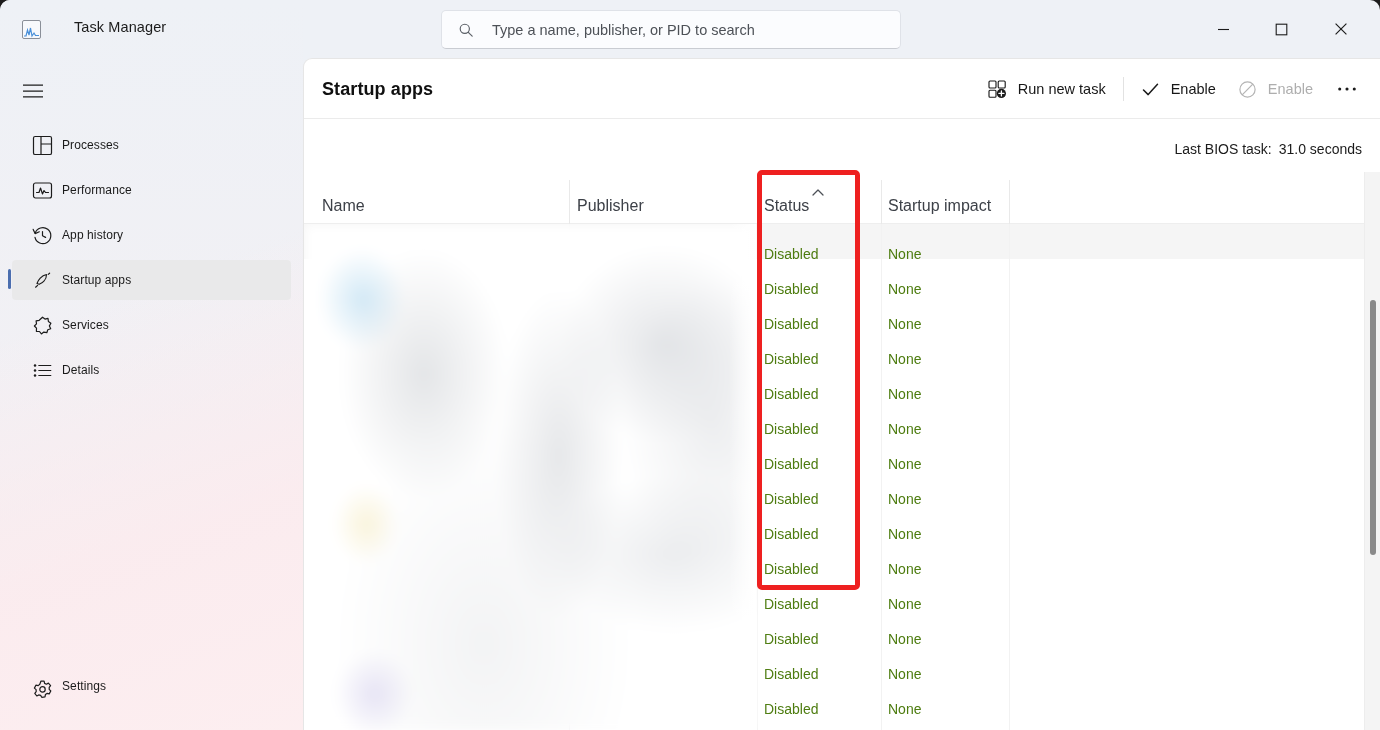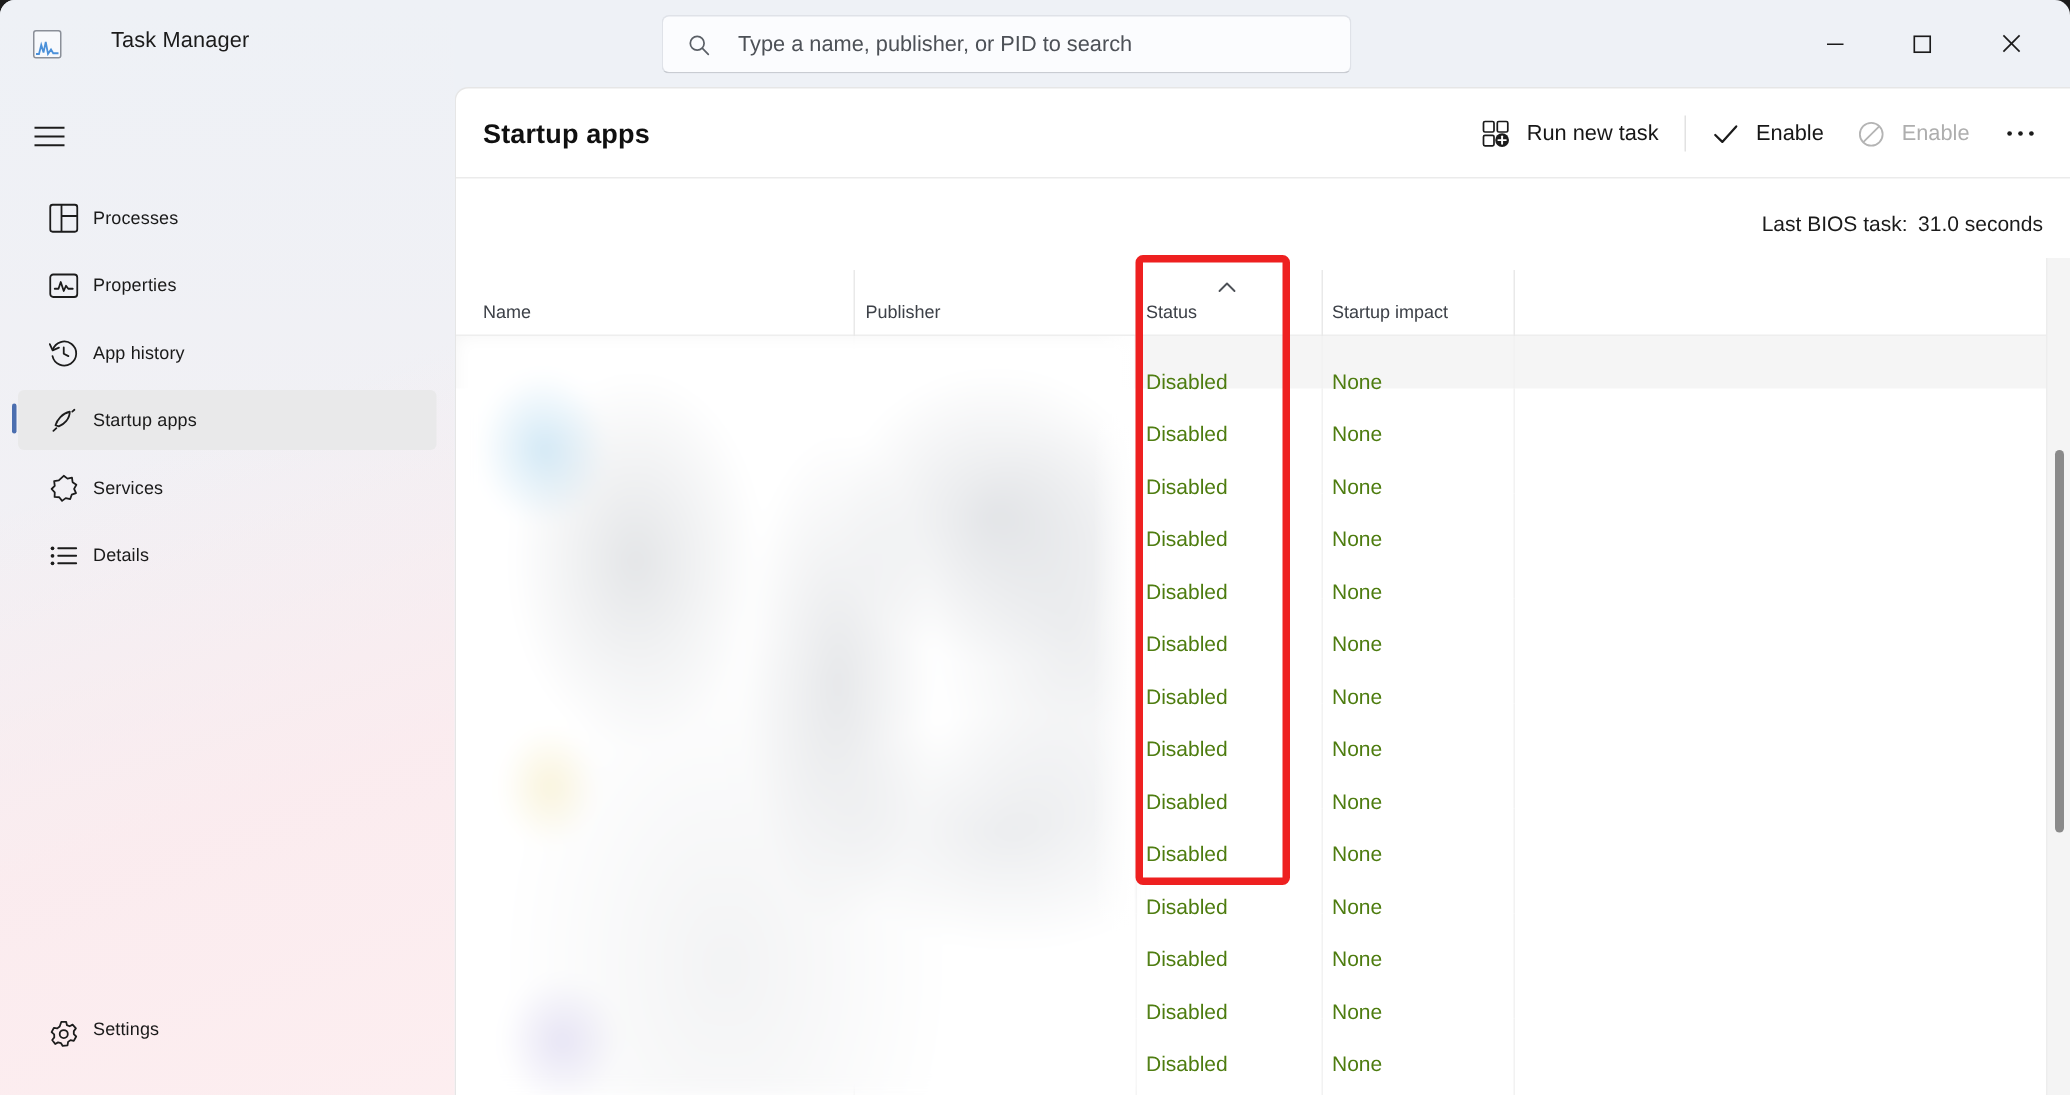--- a/index.html
+++ b/index.html
@@ -136,21 +136,21 @@
   .bios .val { margin-left: 7px; }
 
   
   .table { position: absolute; left: 0; top: 113px; width: 1077px; height: 559px; }
   .thead {
     position: relative; height: 52px;
     border-bottom: 1px solid #eeeeee;
   }
   .th {
     position: absolute; bottom: 8px;
-    font-size: 12px; color: #3d4148;
+    font-size: 16px; color: #3d4148;
   }
   .vline {
     position: absolute; top: 8px; height: 44px; width: 1px; background: #e9e9e9;
   }
   .sortcaret {
     position: absolute; top: 10px; width: 12px; height: 7px;
   }
   .tbody {
     position: absolute; left: 0; top: 52px; width: 1077px; height: 507px;
     overflow: hidden;
@@ -283,21 +283,21 @@
         <span class="nav-label">Processes</span>
       </div>
 
       <div class="nav-item">
         <span class="nav-ico">
           <svg width="21" height="21" viewBox="0 0 21 21">
             <rect x="1.5" y="3" width="18" height="15" rx="2" fill="none" stroke="#1c1c1c" stroke-width="1.2"></rect>
             <polyline points="4.5,12.5 7,12.5 8.5,8 10.5,14 12,10.5 13.5,12.5 16.5,12.5" fill="none" stroke="#1c1c1c" stroke-width="1.2" stroke-linejoin="round" stroke-linecap="round"></polyline>
           </svg>
         </span>
-        <span class="nav-label">Properties</span>
+        <span class="nav-label">Performance</span>
       </div>
 
       <div class="nav-item">
         <span class="nav-ico">
           <svg width="21" height="21" viewBox="0 0 21 21">
             <path d="M3.2 8.2 A8 8 0 1 1 3 12.4" fill="none" stroke="#1c1c1c" stroke-width="1.2" stroke-linecap="round"></path>
             <polyline points="1.2,4.4 3.1,8.6 7.3,6.8" fill="none" stroke="#1c1c1c" stroke-width="1.2" stroke-linejoin="round" stroke-linecap="round"></polyline>
             <polyline points="10.5,6.6 10.5,10.8 13.6,12.4" fill="none" stroke="#1c1c1c" stroke-width="1.2" stroke-linecap="round" stroke-linejoin="round"></polyline>
           </svg>
         </span>

